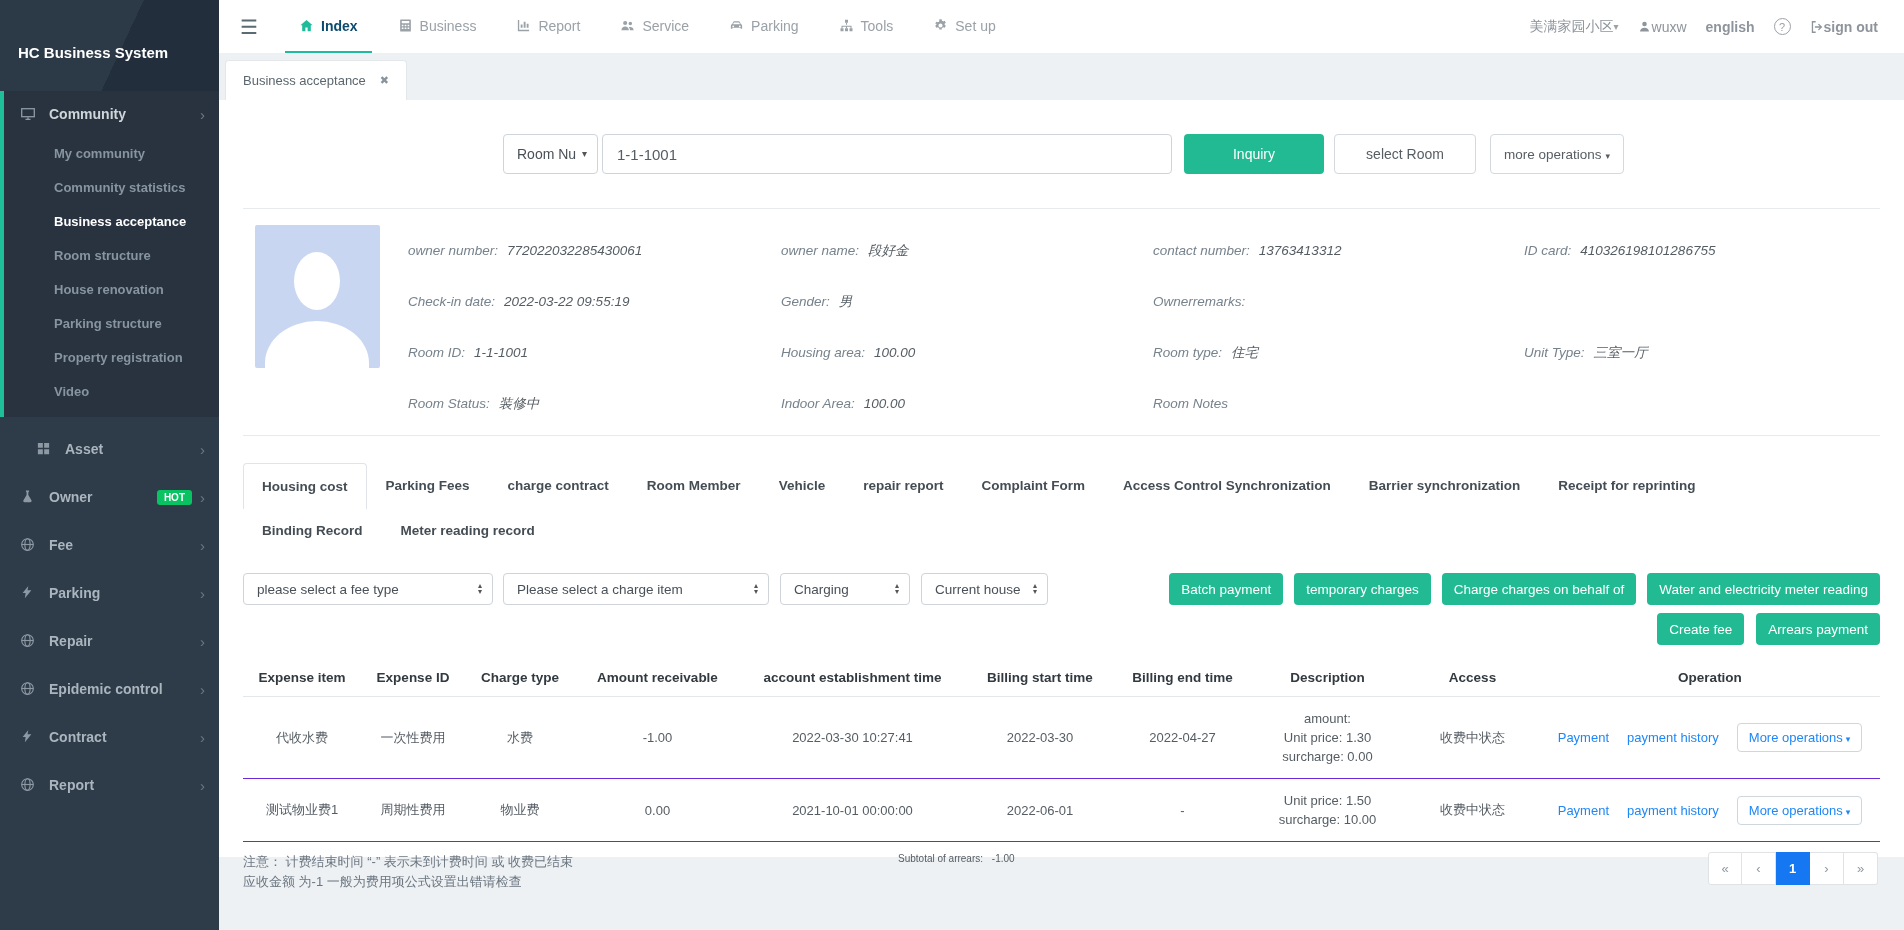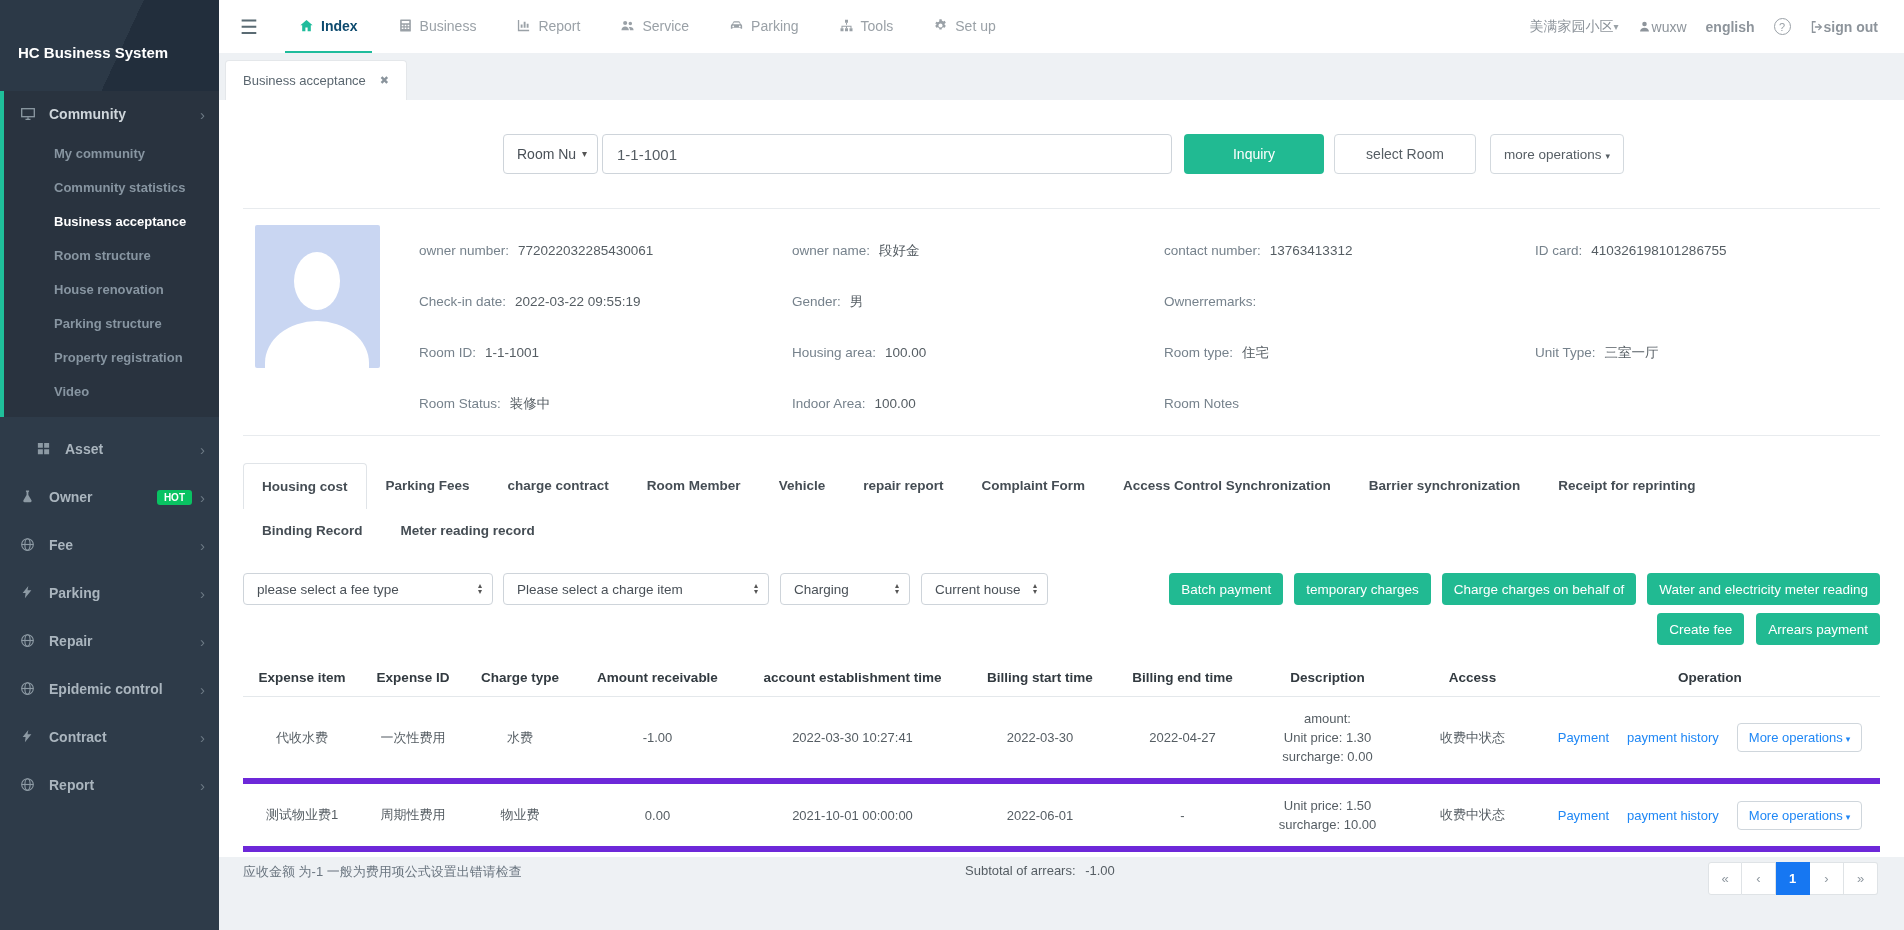--- a/index.html
+++ b/index.html
@@ -57,21 +57,21 @@
   .btn-white { background:#fff; border:1px solid #d3d9de; color:#565e64; }
   .btn-selectroom { width:142px; height:40px; font-size:14px; margin-left:10px; }
   .btn-moreops { width:134px; height:40px; font-size:13.5px; margin-left:14px; }
   .btn-moreops .caret { font-size:9px; margin-left:4px; }
   .divider { border-top:1px solid #e8ebee; margin-top:34px; }
   
   .owner { display:flex; padding-top:16px; }
   .avatar { width:125px; height:143px; background:#c9d6f2; border-radius:2px; margin-left:12px; position:relative; overflow:hidden; flex:0 0 auto; }
   .avatar .head { position:absolute; width:46px; height:58px; border-radius:50%; background:#fff; left:39px; top:27px; }
   .avatar .body { position:absolute; width:104px; height:84px; border-radius:50% 50% 0 0; background:#fff; left:10px; top:96px; }
-  .owner-grid { display:flex; margin-left:39px; flex:1; }
+  .owner-grid { display:flex; margin-left:28px; flex:1;font-style:italic; }
   .ocol { display:flex; flex-direction:column; }
   .ocol-1 { width:373px; } .ocol-2 { width:372px; } .ocol-3 { width:371px; } .ocol-4 { flex:1; }
   .orow { height:51px; display:flex; align-items:center; font-size:13.5px; white-space:nowrap; }
   .olbl { color:#76828c; }
   .oval { color:#555d63; margin-left:9px; }
   
   .dtabs { display:flex; margin-top:27px; align-items:flex-end; }
   .dtab { height:46px; line-height:46px; padding:0 19px; font-size:13.5px; font-weight:bold; color:#454d54; cursor:pointer; white-space:nowrap; }
   .dtab.active { border:1px solid #e0e4e8; border-bottom:none; border-radius:4px 4px 0 0; background:#fff; padding:0 18px; }
   .dtabs2 { display:flex; margin-top:2px; }
@@ -79,30 +79,30 @@
   
   .filter-row { display:flex; align-items:center; margin-top:22px; }
   .fs1 { width:250px; } .fs2 { width:266px; margin-left:10px; } .fs3 { width:130px; margin-left:11px; } .fs4 { width:127px; margin-left:11px; }
   .filter-row .fselect { height:32px; font-size:13.5px; }
   .actions-r1 { margin-left:auto; display:flex; gap:11px; }
   .btn-action { height:32px; padding:0 12px; font-size:13.5px; white-space:nowrap; }
   .actions-r2 { display:flex; justify-content:flex-end; gap:12px; margin-top:8px; }
   
   table.fee { width:100%; border-collapse:collapse; margin-top:16px; table-layout:fixed; }
   table.fee th { font-size:13.5px; color:#323a40; font-weight:bold; padding:9px 4px 11px; text-align:center; border-bottom:1px solid #e4e8eb; }
-  table.fee td { font-size:13px; color:#555d63; text-align:center; padding:12px 4px; border-bottom:6px solid #6d28d9; vertical-align:middle; }
+  table.fee td { font-size:13px; color:#555d63; text-align:center; padding:12px 4px; border-bottom:1px solid #6d28d9; vertical-align:middle; }
   .desc-line { line-height:19px; }
   .op-cell { display:flex; align-items:center; justify-content:center; gap:18px; }
   a.blue-link { color:#1f87f5; font-size:13px; text-decoration:none; cursor:pointer; white-space:nowrap; }
   .btn-more { background:#fff; border:1px solid #cfd6dc; border-radius:4px; color:#1f87f5; font-size:13px; height:29px; padding:0 11px; white-space:nowrap; }
   .btn-more .caret { font-size:9px; margin-left:3px; }
   
   .table-footer { position:relative; margin-top:10px; height:60px; }
   .notes { font-size:13px; color:#6b7680; line-height:20px; }
-  .subtotal { position:absolute; left:722px; top:1px; font-size:13px; color:#555d63; }
+  .subtotal { position:absolute; left:655px; top:1px; font-size:10px; color:#555d63; }
   .pagination { position:absolute; right:2px; top:0; display:flex; }
   .pg { width:34px; height:33px; background:#fff; border:1px solid #dfe3e6; border-left:none; color:#8f98a0; font-size:13px; display:flex; align-items:center; justify-content:center; cursor:pointer; }
   .pg:first-child { border-left:1px solid #dfe3e6; border-radius:3px 0 0 3px; }
   .pg:last-child { border-radius:0 3px 3px 0; }
   .pg.active { background:#1677f2; border-color:#1677f2; color:#fff; font-weight:bold; }
   svg { display:block; }
 </style>
 </head>
 <body>
 
@@ -570,20 +570,21 @@
               <span>More operations</span><span class="caret">▾</span>
             </button>
           </div>
         </td>
       </tr>
     </tbody>
   </table>
 
   <div class="table-footer">
     <div class="notes">
+      <div>注意： 计费结束时间 “-” 表示未到计费时间 或 收费已结束</div>
       <div>应收金额 为-1 一般为费用项公式设置出错请检查</div>
     </div>
     <div class="subtotal">
       <span>Subtotal of arrears:</span>
       <span style="margin-left:6px;">-1.00</span>
     </div>
     <div class="pagination">
       <div class="pg">«</div>
       <div class="pg">‹</div>
       <div class="pg active">1</div>

